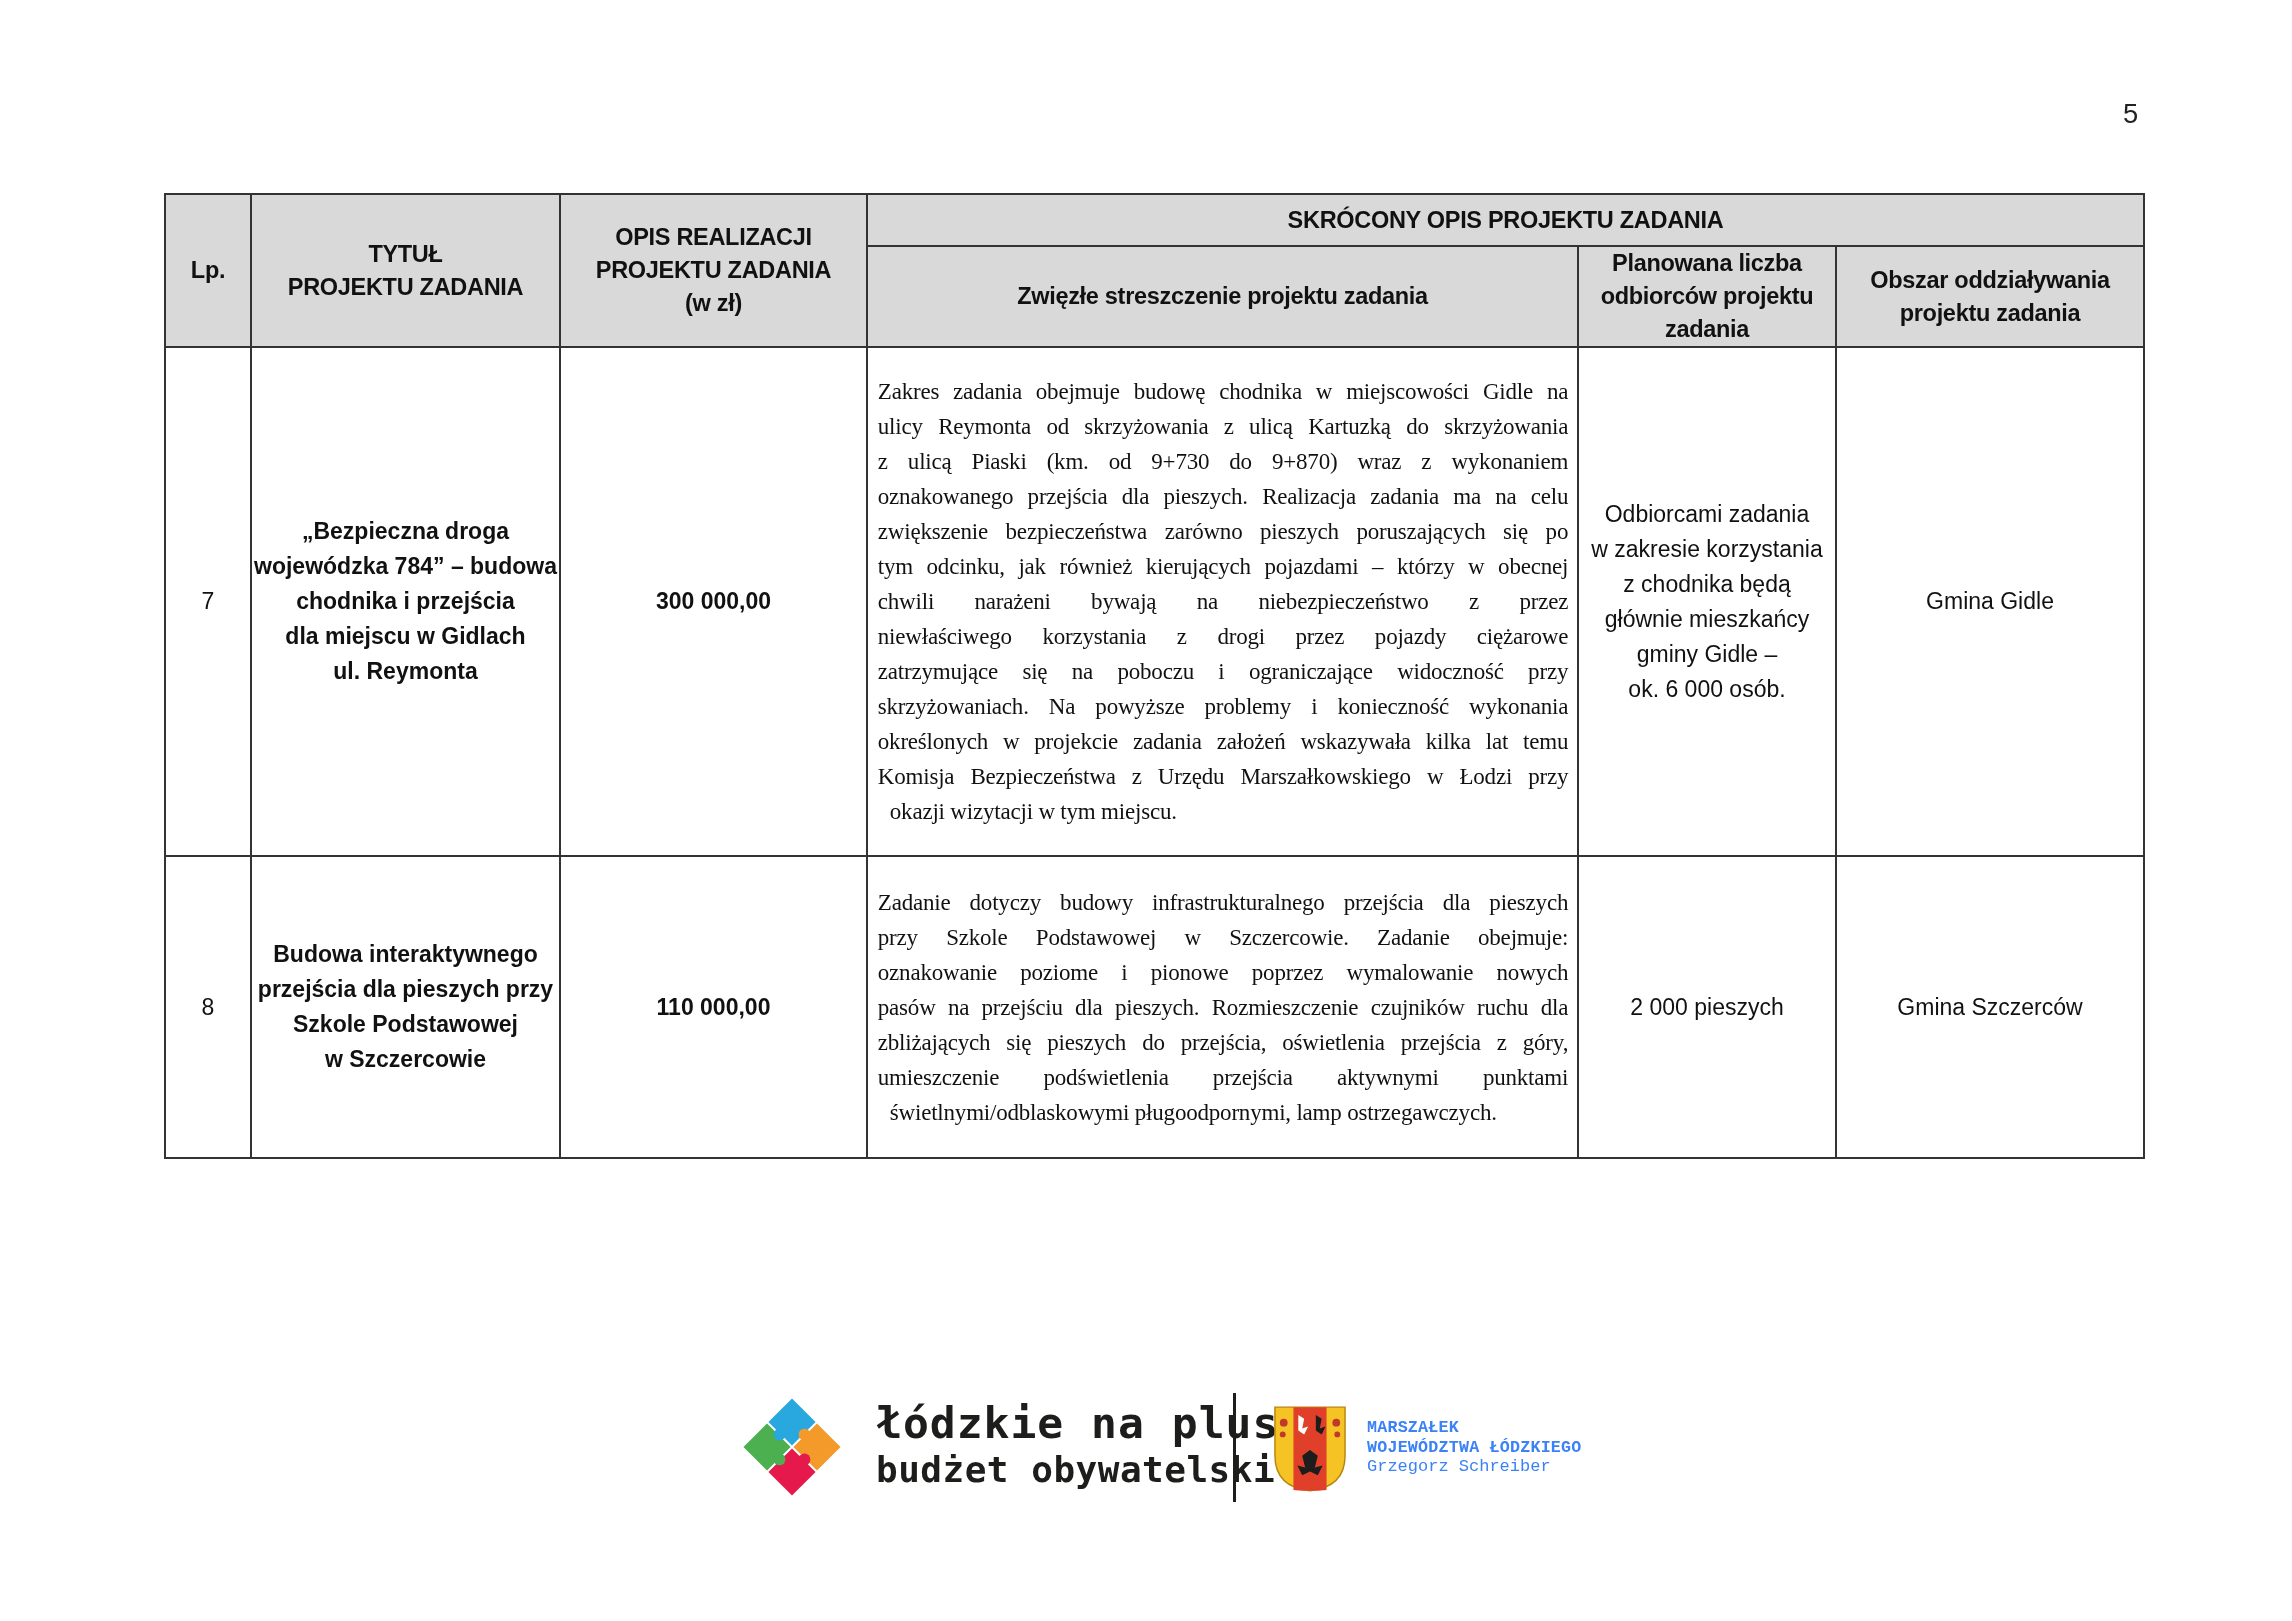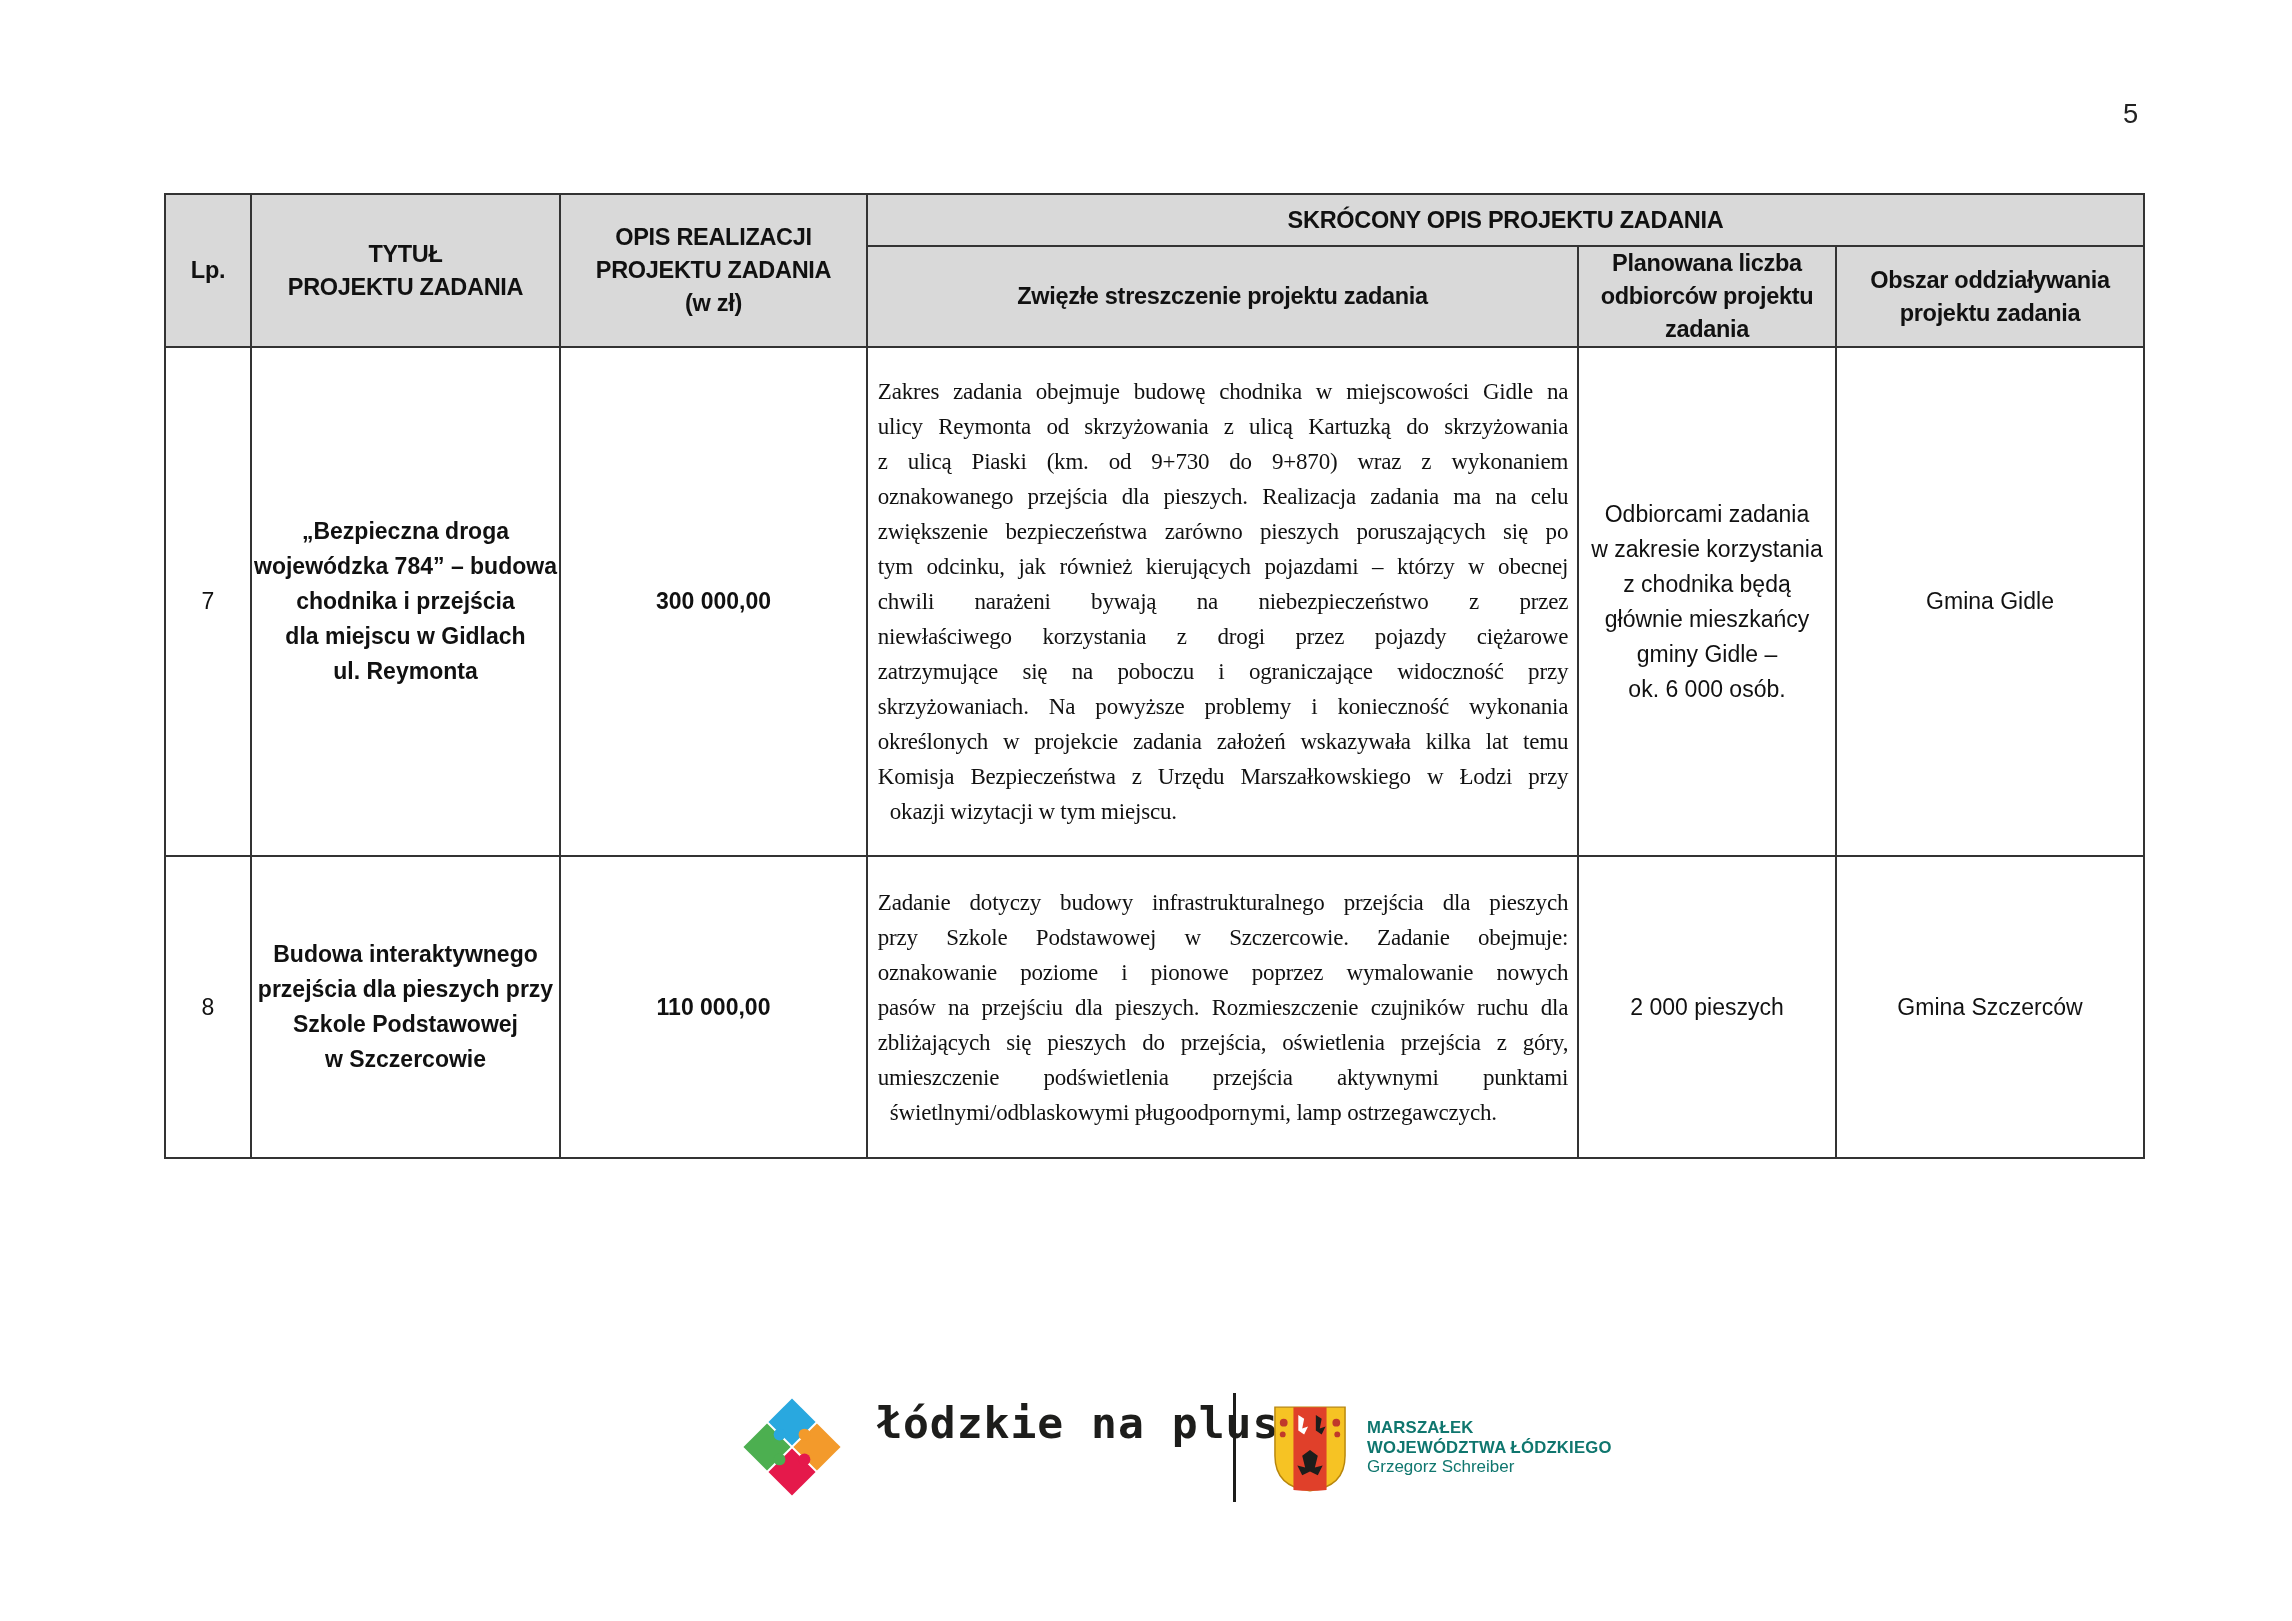--- a/index.html
+++ b/index.html
@@ -27,21 +27,21 @@
 
   
   .footer { position: absolute; left: 16px; top: 0; width: 100%; height: 100%; pointer-events: none; }
   .puzzle { position: absolute; left: 724px; top: 1396px; width: 104px; height: 102px; }
   .brand { position: absolute; left: 860px; top: 1400px; font-family: "DejaVu Sans Mono", monospace;
            font-weight: bold; color: #1d1d1b; }
   .brand .l1 { font-size: 43px; line-height: 47px; letter-spacing: 1px; }
   .brand .l2 { font-size: 36px; line-height: 45px; letter-spacing: 0.5px; }
   .vdivider { position: absolute; left: 1217px; top: 1393px; width: 2.9px; height: 109px; background: #1d1d1b; }
   .shield { position: absolute; left: 1257px; top: 1405px; width: 74px; height: 88px; }
-  .marshal { position: absolute; left: 1351px; top: 1418px; font-family: Liberation Sans, sans-serif; color: #0f766e; }
+  .marshal { position: absolute; left: 1351px; top: 1418px; font-family: Liberation Mono, monospace; color: #3b82f6; }
   .marshal .m1, .marshal .m2 { font-weight: bold; font-size: 16.7px; line-height: 19.6px; letter-spacing: 0.2px; }
   .marshal .m3 { font-size: 17px; line-height: 20.6px; }
 </style>
 </head>
 <body>
 
 <div class="page-number">5</div>
 
 <table class="proj">
   <colgroup>
@@ -149,20 +149,21 @@
       <rect x="1" y="1" width="34" height="34" fill="#e5194b"></rect>
       <rect x="-35" y="1" width="34" height="34" fill="#4caf50"></rect>
       <circle cx="0" cy="-18" r="6" fill="#f39a2b"></circle>
       <circle cx="18" cy="0" r="6" fill="#e5194b"></circle>
       <circle cx="0" cy="18" r="6" fill="#4caf50"></circle>
       <circle cx="-18" cy="0" r="6" fill="#29a8df"></circle>
     </g>
   </svg>
   <div class="brand">
     <div class="l1">łódzkie na plus</div>
+    <div class="l2">budżet obywatelski</div>
   </div>
   <div class="vdivider"></div>
   <svg class="shield" viewBox="0 0 76 90">
     <path d="M2 2 H74 V52 Q74 84 38 88 Q2 84 2 52 Z" fill="#f6c324" stroke="#b8860b" stroke-width="1.5"></path>
     <path d="M21 2 H55 V87 Q46 88 38 88 Q30 88 21 87 Z" fill="#e0402a"></path>
     <g fill="#ffffff">
         <path d="M26 10 l6 4 l-2 10 l6 -2 l-4 8 l-6 -4 z"></path>
       </g>
     <g fill="#1d1d1b">
       <path d="M44 10 l6 4 l-2 10 l6 -2 l-4 8 l-6 -4 z"></path>

